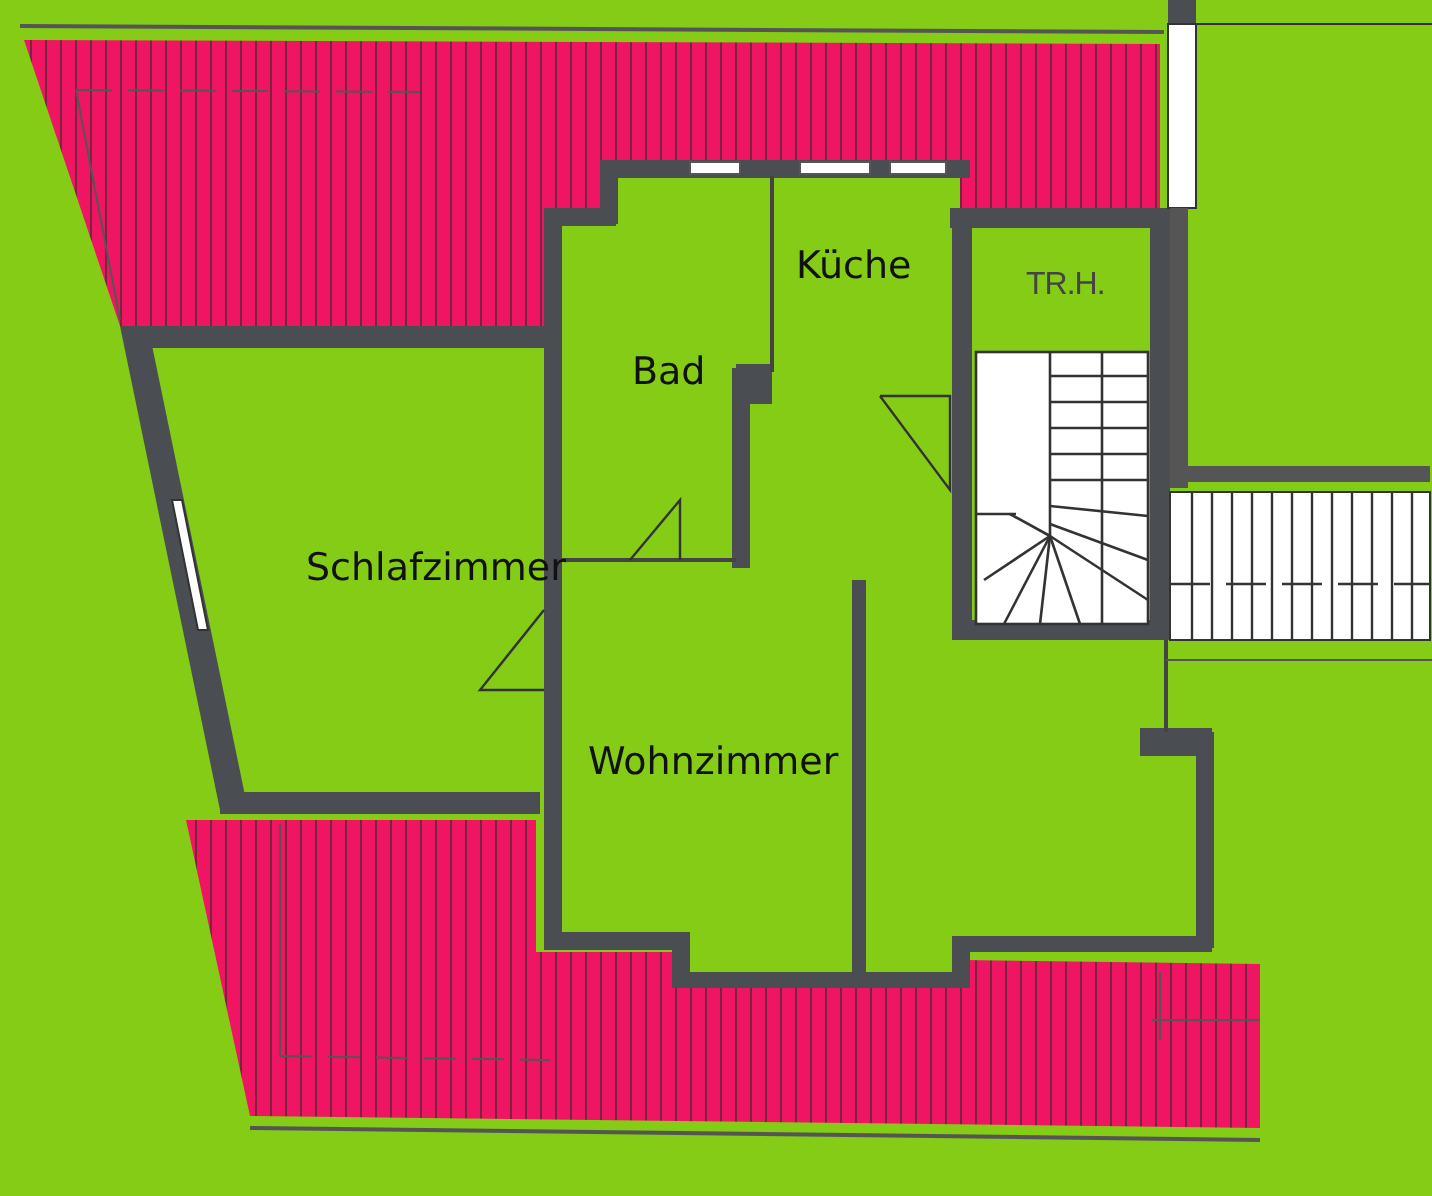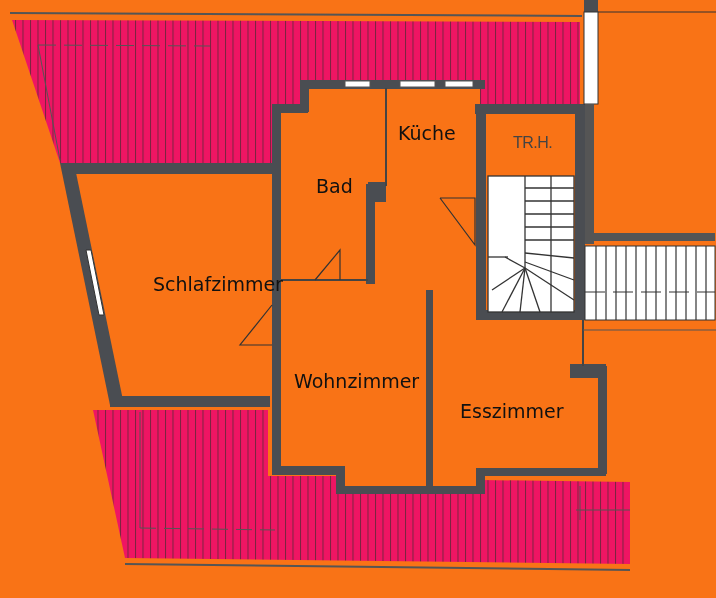--- a/index.html
+++ b/index.html
@@ -1,16 +1,16 @@
 <!DOCTYPE html>
 <html><head>
 <meta charset="utf-8">
 <style>
   html,body{margin:0;padding:0;background:#fff;}
-  #plan{position:relative;width:716px;height:598px;overflow:hidden;background:#f97316;}
+  #plan{position:relative;width:716px;height:598px;overflow:hidden;background:#84cc16;}
   svg{position:absolute;left:0;top:0;}
   .lbl{position:absolute;font-family:"DejaVu Sans",sans-serif;font-size:19px;color:#111;white-space:nowrap;line-height:1;}
   .lbl.small{font-size:16px;color:#444;font-family:"Liberation Sans Narrow","Liberation Sans",sans-serif;letter-spacing:-0.5px;}
 </style>
 </head>
 <body>
 
 <div id="plan">
   <svg width="716" height="598" viewBox="0 0 716 598">
     <defs>
@@ -128,14 +128,13 @@
       </g>
       <line x1="583" y1="330" x2="716" y2="330" stroke="#555" stroke-width="1"></line>
     </g>
   </svg>
 
   <div class="lbl" style="left:398px;top:124px;">Küche</div>
   <div class="lbl" style="left:316px;top:177px;">Bad</div>
   <div class="lbl small" style="left:513px;top:135px;">TR.H.</div>
   <div class="lbl" style="left:117px;top:275px;margin-left:36px;">Schlafzimmer</div>
   <div class="lbl" style="left:283px;top:372px;margin-left:11px;">Wohnzimmer</div>
-  <div class="lbl" style="left:460px;top:402px;">Esszimmer</div>
 </div>
 
 </body></html>

